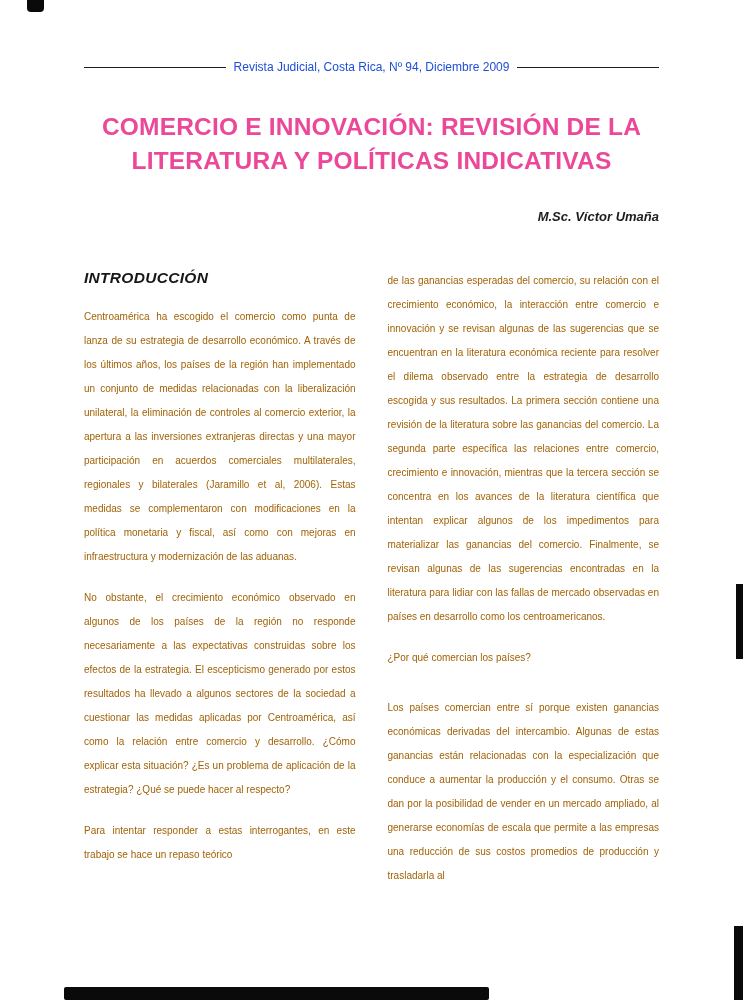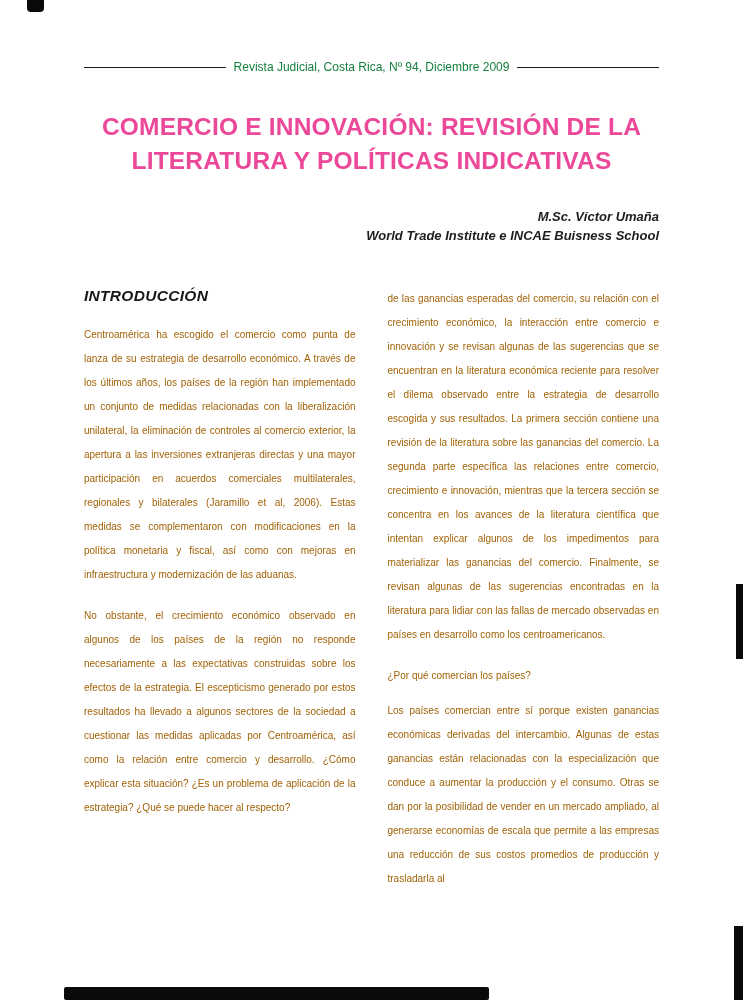--- a/index.html
+++ b/index.html
@@ -28,21 +28,21 @@
   }
   .journal-header .rule {
     flex: 1;
     height: 0;
     border-top: 1.6px solid #1d1d1d;
   }
   .journal-header .journal-title {
     padding: 0 8px;
     font-size: 12px;
     white-space: nowrap;
-    color: #15803d;
+    color: #1d4ed8;
   }
   
   .article-title {
     margin: 36px auto 0 auto;
     max-width: 540px;
     text-align: center;
     font-size: 24.5px;
     font-weight: bold;
     line-height: 34px;
     letter-spacing: 0.2px;
@@ -79,21 +79,21 @@
   .col p {
     margin: 0 0 17px 0;
     font-size: 10px;
     line-height: 24px;
     text-align: justify;
     color: #a16207;
   }
   .col p.question {
     text-align: left;
     margin-top: 17px;
-    margin-bottom: 11px;
+    margin-bottom: 26px;
   }
   
   .scan-mark {
     position: absolute;
     background: #0a0a0a;
   }
   .scan-mark.top-left {
     left: 27px;
     top: 0;
     width: 17px;
@@ -135,29 +135,29 @@
     <header class="journal-header">
       <span class="rule"></span>
       <span class="journal-title">Revista Judicial, Costa Rica, Nº 94, Diciembre 2009</span>
       <span class="rule"></span>
     </header>
 
     <h1 class="article-title">COMERCIO E INNOVACIÓN: REVISIÓN DE LA LITERATURA Y POLÍTICAS INDICATIVAS</h1>
 
     <div class="author-block">
       <div>M.Sc. Víctor Umaña</div>
-      <div>World Trade Institute e INCAE Buisness School</div>
     </div>
 
     <div class="columns">
 
       <div class="col">
         <h2 class="section-heading">INTRODUCCIÓN</h2>
         <p>Centroamérica ha escogido el comercio como punta de lanza de su estrategia de desarrollo económico. A través de los últimos años, los países de la región han implementado un conjunto de medidas relacionadas con la liberalización unilateral, la eliminación de controles al comercio exterior, la apertura a las inversiones extranjeras directas y una mayor participación en acuerdos comerciales multilaterales, regionales y bilaterales (Jaramillo et al, 2006). Estas medidas se complementaron con modificaciones en la política monetaria y fiscal, así como con mejoras en infraestructura y modernización de las aduanas.</p>
         <p>No obstante, el crecimiento económico observado en algunos de los países de la región no responde necesariamente a las expectativas construidas sobre los efectos de la estrategia. El escepticismo generado por estos resultados ha llevado a algunos sectores de la sociedad a cuestionar las medidas aplicadas por Centroamérica, así como la relación entre comercio y desarrollo. ¿Cómo explicar esta situación? ¿Es un problema de aplicación de la estrategia? ¿Qué se puede hacer al respecto?</p>
+        <p>Para intentar responder a estas interrogantes, en este trabajo se hace un repaso teórico</p>
       </div>
 
       <div class="col">
         <p>de las ganancias esperadas del comercio, su relación con el crecimiento económico, la interacción entre comercio e innovación y se revisan algunas de las sugerencias que se encuentran en la literatura económica reciente para resolver el dilema observado entre la estrategia de desarrollo escogida y sus resultados. La primera sección contiene una revisión de la literatura sobre las ganancias del comercio. La segunda parte específica las relaciones entre comercio, crecimiento e innovación, mientras que la tercera sección se concentra en los avances de la literatura científica que intentan explicar algunos de los impedimentos para materializar las ganancias del comercio. Finalmente, se revisan algunas de las sugerencias encontradas en la literatura para lidiar con las fallas de mercado observadas en países en desarrollo como los centroamericanos.</p>
         <p class="question">¿Por qué comercian los países?</p>
         <p>Los países comercian entre sí porque existen ganancias económicas derivadas del intercambio. Algunas de estas ganancias están relacionadas con la especialización que conduce a aumentar la producción y el consumo. Otras se dan por la posibilidad de vender en un mercado ampliado, al generarse economías de escala que permite a las empresas una reducción de sus costos promedios de producción y trasladarla al</p>
       </div>
 
     </div>
   </div>

